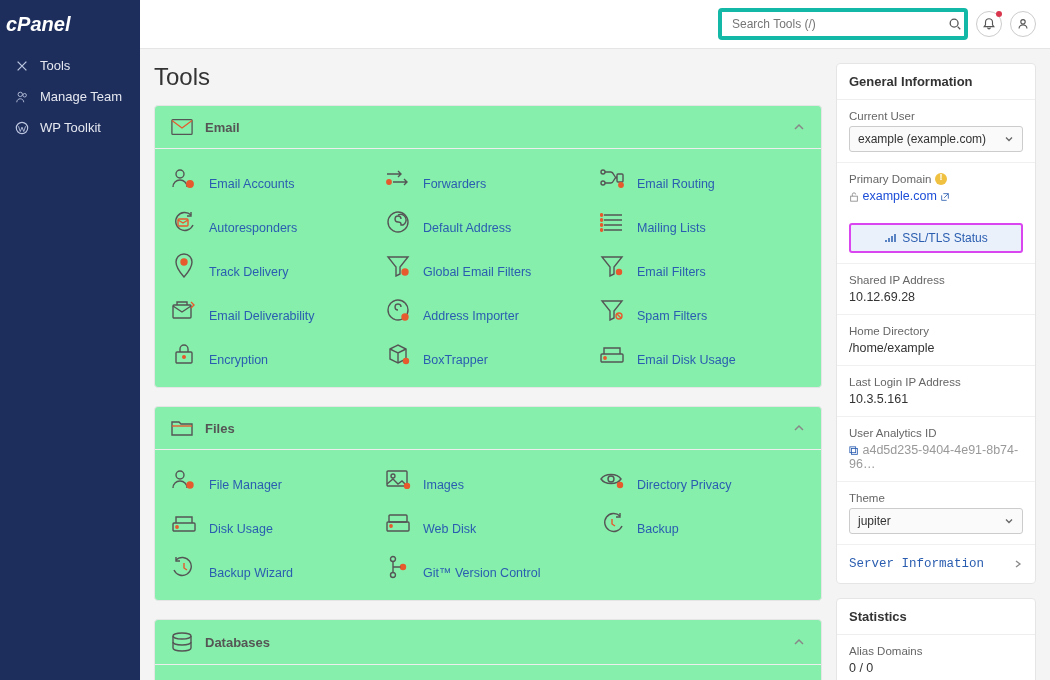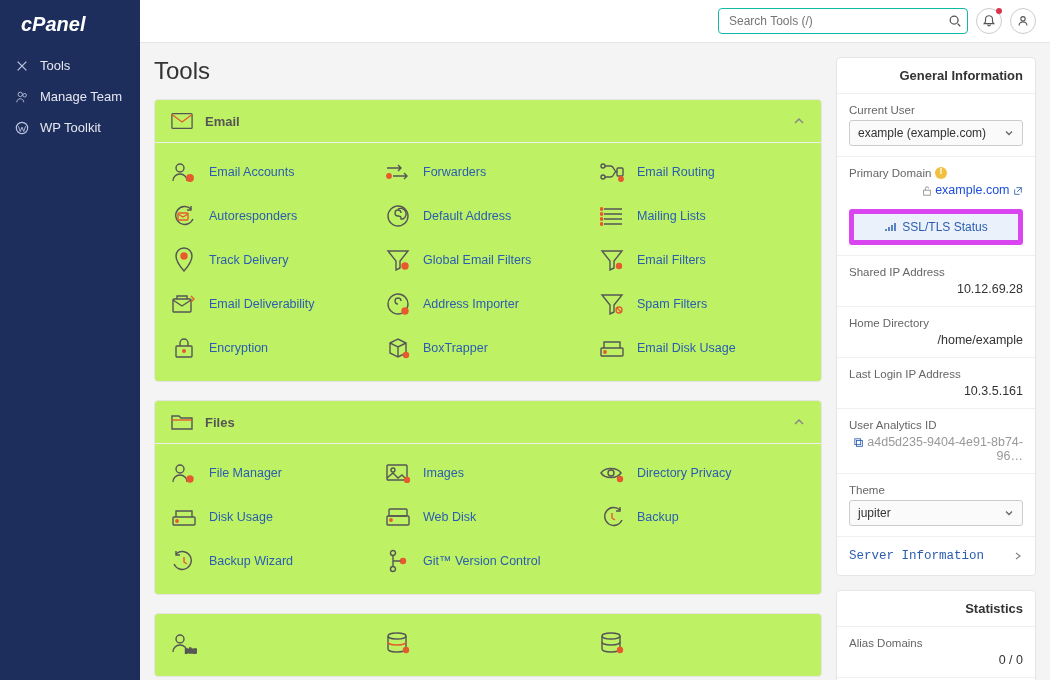--- a/index.html
+++ b/index.html
@@ -1,52 +1,52 @@
 <!DOCTYPE html>
 <html><head>
 <meta charset="utf-8">
 <style>
 * { margin: 0; padding: 0; box-sizing: border-box; }
 body { font-family: -apple-system, BlinkMacSystemFont, "Segoe UI", Arial, sans-serif; background: #f4f4f4; color: #333; font-size: 13px; overflow: hidden; }
 .app { display: flex; height: 680px; width: 1050px; }
 .sidebar { width: 140px; background: #1e2e5c; color: #fff; padding-top: 8px; flex-shrink: 0; }
-.logo { padding: 6px 21px 14px; }
+.logo { padding: 6px 6px 14px; }
 .logo svg { fill: #fff; }
 .nav-item { display: flex; align-items: center; gap: 10px; padding: 8px 14px; cursor: pointer; font-size: 13px; color: #e5e8f0; }
 .nav-item .icon-wrap { width: 16px; display: inline-flex; justify-content: center; color: #bcc6e0; }
 .main { flex: 1; display: flex; flex-direction: column; overflow: hidden; }
 .topbar { display: flex; align-items: center; justify-content: flex-end; padding: 8px 14px; background: #fff; border-bottom: 1px solid #e5e5e5; gap: 8px; }
 .search-wrap { position: relative; width: 250px; }
-.search-input { width: 100%; padding: 5px 28px 5px 10px; border: 1px solid #14b8a6; border-radius: 4px; font-size: 12px; }
+.search-input { width: 100%; padding: 5px 28px 5px 10px; border: 4px solid #14b8a6; border-radius: 4px; font-size: 12px; }
 .search-icon-btn { position: absolute; right: 6px; top: 50%; transform: translateY(-50%); color: #555; }
 .top-icon-btn { width: 26px; height: 26px; border: 1px solid #ccc; border-radius: 50%; display: inline-flex; align-items: center; justify-content: center; color: #555; cursor: pointer; background: #fff; position: relative; }
 .notif-dot { position: absolute; top: -1px; right: -1px; width: 6px; height: 6px; border-radius: 50%; background: #d9364d; }
 .content-row { flex: 1; display: flex; overflow: auto; padding: 14px; gap: 14px; }
 .content-main { flex: 1; min-width: 0; }
 .page-title { font-size: 24px; font-weight: 400; color: #333; margin-bottom: 14px; }
-.panel { background: #bef264; border: 1px solid #e5e5e5; border-radius: 4px; margin-bottom: 18px; }
+.panel { background: #86efac; border: 1px solid #e5e5e5; border-radius: 4px; margin-bottom: 18px; }
 .panel-head { display: flex; align-items: center; padding: 12px 16px; border-bottom: 1px solid #eee; }
 .panel-head-icon { width: 22px; display: inline-flex; align-items: center; justify-content: center; margin-right: 12px; }
 .panel-title { font-weight: 600; font-size: 13px; color: #555; flex: 1; }
 .panel-caret { color: #888; cursor: pointer; }
 .panel-body { padding: 8px 16px 12px; display: grid; grid-template-columns: repeat(3, 1fr); gap: 2px 8px; }
-.tool-item { display: flex; align-items: center; gap: 12px; padding: 8px 0; cursor: pointer; }
+.tool-item { display: flex; align-items: flex-end; gap: 12px; padding: 8px 0; cursor: pointer; }
 .tool-item .tool-icon { width: 26px; height: 26px; display: inline-flex; align-items: center; justify-content: center; }
 .tool-item .tool-label { color: #2a5db0; font-size: 12.5px; }
 .aside { width: 200px; flex-shrink: 0; }
-.aside-panel { background: #fff; border: 1px solid #e5e5e5; border-radius: 4px; margin-bottom: 14px; text-align: right; }
+.aside-panel { background: #fff; border: 1px solid #e5e5e5; border-radius: 4px; margin-bottom: 14px; }
 .aside-head { padding: 10px 12px; font-weight: 600; font-size: 13px; color: #333; border-bottom: 1px solid #eee; }
 .aside-body { padding: 0; }
 .aside-field { padding: 10px 12px; border-bottom: 1px solid #f0f0f0; }
 .aside-field:last-child { border-bottom: none; }
 .aside-label { font-size: 11.5px; color: #666; margin-bottom: 4px; display: flex; align-items: center; gap: 4px; }
 .aside-value { font-size: 12.5px; color: #333; word-break: break-all; }
 .aside-value a, .aside-link { color: #1d4ed8; text-decoration: none; font-size: 12.5px; }
 .select-fake { border: 1px solid #ccc; border-radius: 3px; padding: 5px 8px; font-size: 12px; display: flex; align-items: center; justify-content: space-between; cursor: pointer; background: #fafafa; }
-.btn-wide { display: flex; align-items: center; justify-content: center; gap: 6px; border: 5px solid #d946ef; background: #eaf1fb; color: #2a5db0; padding: 6px; border-radius: 3px; font-size: 12px; cursor: pointer; margin-top: 12px; }
+.btn-wide { display: flex; align-items: center; justify-content: center; gap: 6px; border: 2px solid #d946ef; background: #eaf1fb; color: #2a5db0; padding: 6px; border-radius: 3px; font-size: 12px; cursor: pointer; margin-top: 20px; }
 .server-info { display: flex; align-items: center; justify-content: space-between; padding: 12px; color: #2a5db0; font-size: 12.5px; cursor: pointer; font-family: Liberation Mono, monospace; }
 .warn-dot { width: 12px; height: 12px; border-radius: 50%; background: #f0c040; display: inline-block; position: relative; }
 .warn-dot::after { content: "!"; position: absolute; left: 4px; top: -1px; font-size: 9px; color: #fff; font-weight: 700; }
 svg { display: block; }
 .tool-svg { stroke: #555; stroke-width: 1.4; fill: none; }
 .tool-svg .accent { stroke: #e65a2e; fill: #e65a2e; }
 .tool-svg .accent-stroke { stroke: #e65a2e; fill: none; }
 .small-accent { fill: #e65a2e; }
 </style>
 </head>
@@ -385,20 +385,35 @@
                     <circle class="accent" cx="16" cy="12" r="2.5"></circle>
                     <path d="M6 6.5v11M6 12h7.5"></path>
                   </svg>
                 </span>
                 <span class="tool-label">Git™ Version Control</span>
               </div>
           </div>
         </div>
 
         <div class="panel">
+          <div class="panel-head">
+            <span class="panel-head-icon">
+                <svg class="tool-svg" width="22" height="20" viewBox="0 0 22 20">
+                  <ellipse cx="11" cy="4" rx="9" ry="3"></ellipse>
+                  <path d="M2 4v12c0 1.7 4 3 9 3s9-1.3 9-3V4"></path>
+                  <path d="M2 10c0 1.7 4 3 9 3s9-1.3 9-3"></path>
+                </svg>
+              </span>
+            <span class="panel-title">Databases</span>
+            <span class="panel-caret">
+                <svg width="12" height="12" viewBox="0 0 12 12">
+                  <path d="M2 8l4-4 4 4" stroke="currentColor" fill="none" stroke-width="1.5"></path>
+                </svg>
+              </span>
+          </div>
           <div class="panel-body">
             <div class="tool-item">
                 <span class="tool-icon">
                   <svg class="tool-svg" width="26" height="22" viewBox="0 0 26 22">
                     <circle cx="9" cy="7" r="4"></circle>
                     <path d="M2 20c0-4 3-7 7-7s7 3 7 7"></path>
                     <text x="14" y="21" class="small-accent" font-size="7" font-weight="700">php</text>
                   </svg>
                 </span>
               </div>

